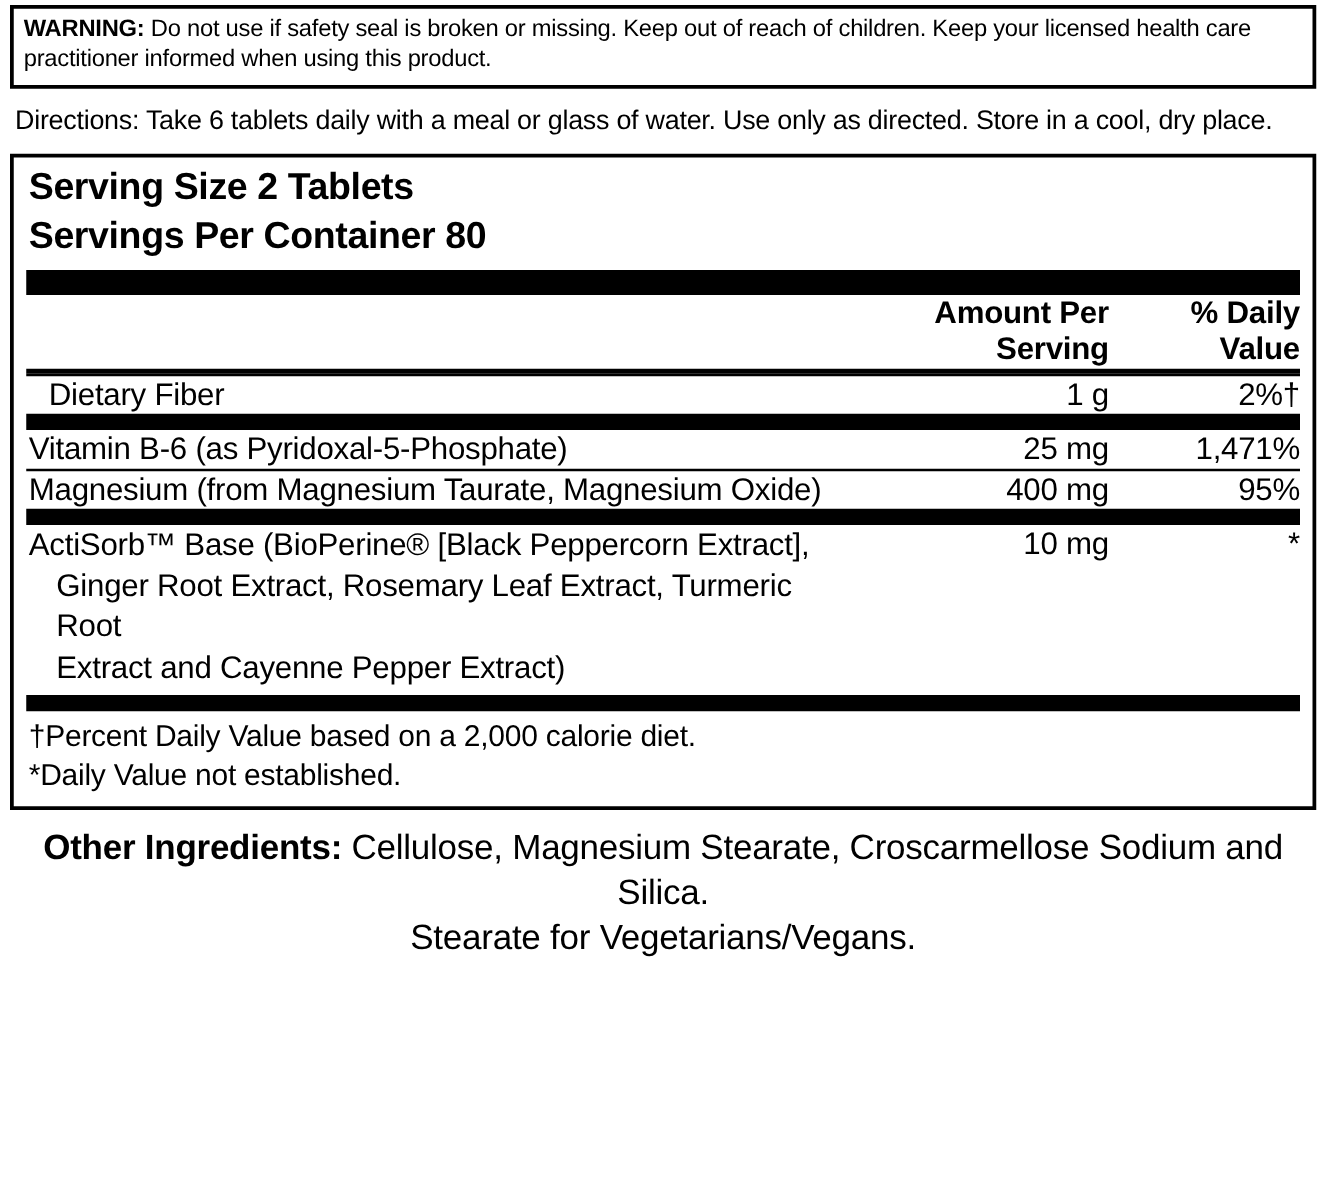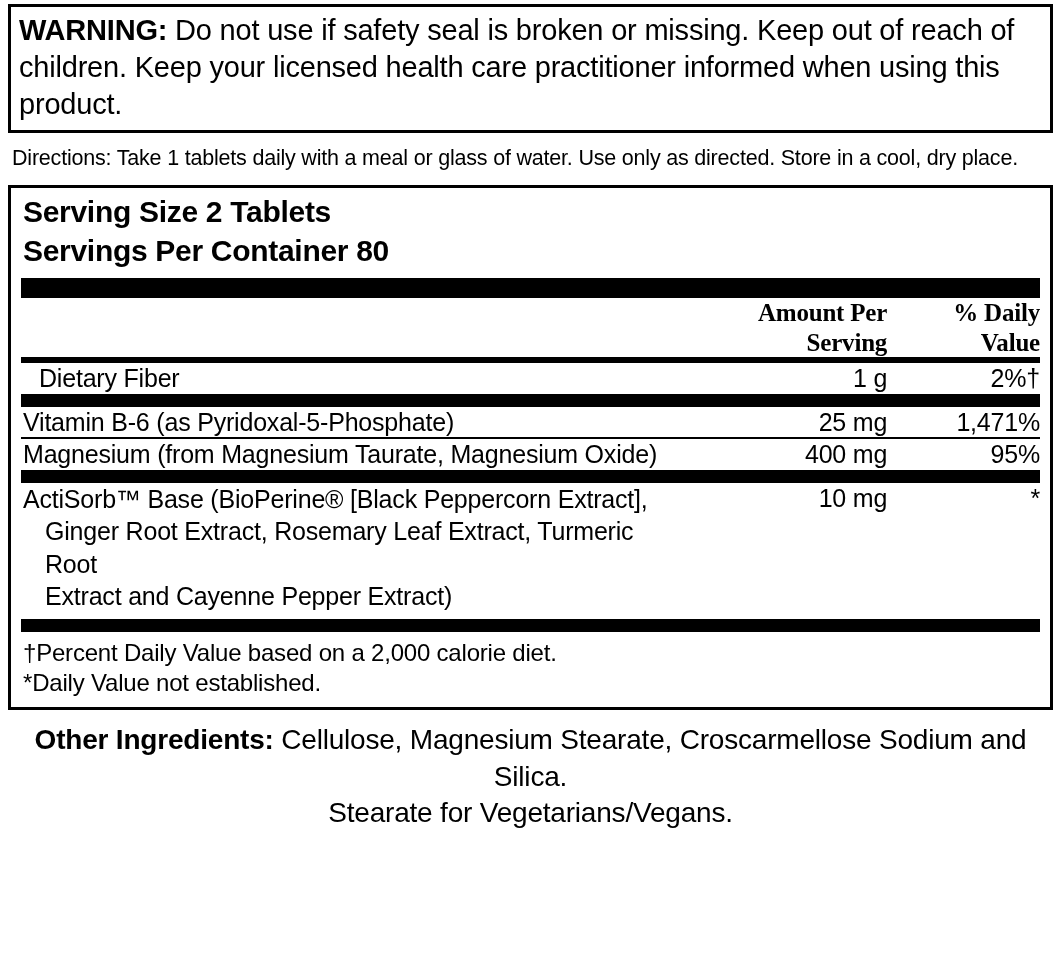--- a/index.html
+++ b/index.html
@@ -21,21 +21,21 @@
     box-sizing: border-box;
     padding: 0 8px;
   }
 
   
   .warning-box {
     border: 3px solid #000;
     box-sizing: border-box;
     margin-top: 4px;
     padding: 5px 8px 7px 8px;
-    font-size: 29px;
+    font-size: 19px;
     line-height: 1.28;
     letter-spacing: -0.2px;
   }
   .warning-box .lead {
     font-weight: bold;
   }
 
   
   .directions {
     margin-top: 12px;
@@ -102,21 +102,20 @@
   .col-name { width: 64%; }
   .col-amt  { width: 21%; text-align: right !important; }
   .col-dv   { width: 15%; text-align: right !important; }
 
   .hdr td {
     font-weight: bold;
     font-size: 25px;
     line-height: 1.18;
     padding: 7px 0 7px 0;
     text-align: right;
-    font-family: Liberation Serif, serif;
   }
   .hdr .col-amt, .hdr .col-dv { text-align: right; }
 
   .row td {
     padding: 3px 0 3px 0;
     line-height: 1.22;
   }
   .row .col-name { padding-left: 2px; }
   .row.bold .col-name { font-weight: bold; }
   .row.indent .col-name { padding-left: 18px; }
@@ -152,21 +151,21 @@
 </head>
 <body>
 
 <div class="page">
 
   <div class="warning-box">
     <span class="lead">WARNING:</span><span> Do not use if safety seal is broken or missing. Keep out of reach of children. Keep your licensed health care practitioner informed when using this product.</span>
   </div>
 
   <div class="directions">
-    <span class="lead">Directions:</span><span> Take 1 tablets daily with a meal or glass of water. Use only as directed. Store in a cool, dry place.</span>
+    <span class="lead">Directions:</span><span> Take 6 tablets daily with a meal or glass of water. Use only as directed. Store in a cool, dry place.</span>
   </div>
 
   <div class="sf-panel">
 
     <div class="sf-serving">Serving Size 2 Tablets</div>
     <div class="sf-serving">Servings Per Container 80</div>
 
     <div class="bar-thick"></div>
 
     <table class="sf">

